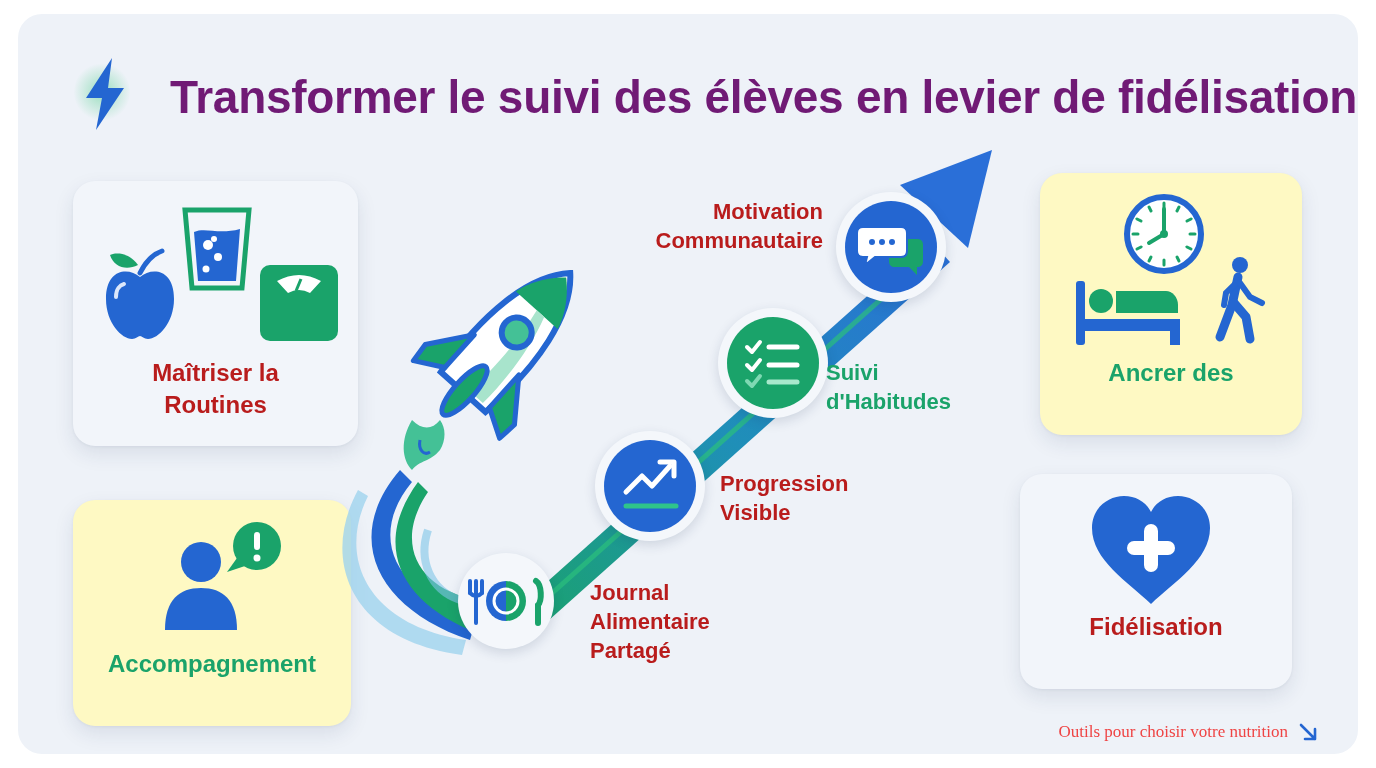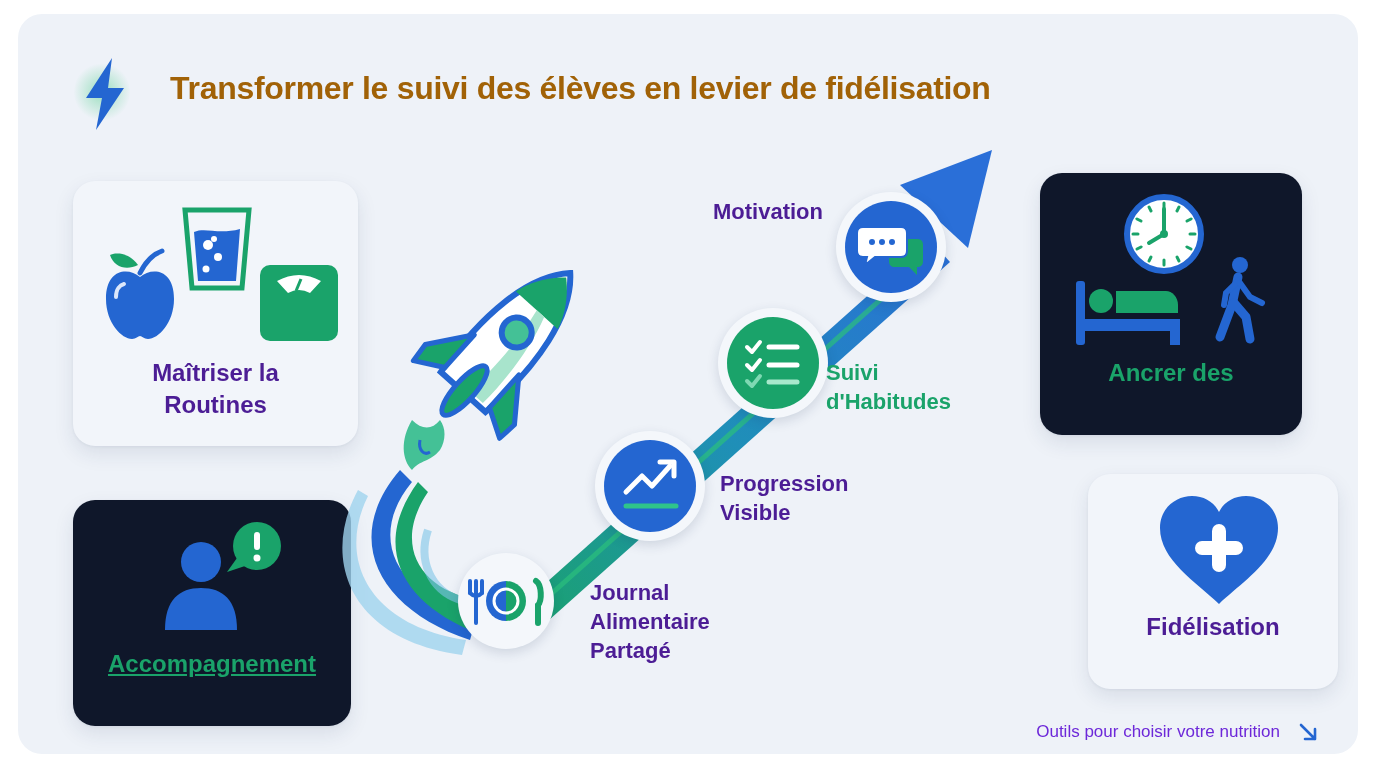--- a/index.html
+++ b/index.html
@@ -6,33 +6,33 @@
   body {
     width:1376px; height:768px; background:#ffffff; position:relative; overflow:hidden;
     font-family:"Liberation Sans", "DejaVu Sans", sans-serif;
   }
   .frame {
     position:absolute; left:18px; top:14px; width:1340px; height:740px;
     background:#eef2f8; border-radius:24px;
   }
   .bolt-glow { position:absolute; left:0; top:10px; width:56px; height:60px; border-radius:50%;
     background:radial-gradient(circle, rgba(52,199,120,0.45) 0%, rgba(52,199,120,0) 70%); }
-  .title { position:absolute; left:170px; top:70px; font-size:32px; font-weight:700; color:#a16207; letter-spacing:-0.3px; white-space:nowrap; }
+  .title { position:absolute; left:170px; top:70px; font-size:46px; font-weight:700; color:#701a75; letter-spacing:-0.3px; white-space:nowrap; }
 
   .card { position:absolute; border-radius:22px; box-shadow:0 8px 20px rgba(30,50,90,0.10), 0 1px 3px rgba(30,50,90,0.06); }
   .card.white { background:#f2f5fa; }
-  .card.mint { background:#0f172a; }
+  .card.mint { background:#fef9c3; }
   .card-label { position:absolute; left:0; right:0; text-align:center; font-size:24px; font-weight:700; line-height:32px; }
-  .blue-text { color:#4c1d95; }
+  .blue-text { color:#b91c1c; }
   .green-text { color:#1aa36a; }
 
   .step-label { position:absolute; font-size:22px; font-weight:700; line-height:29px; white-space:nowrap; }
   .node { position:absolute; border-radius:50%; background:#f4f7fb; box-shadow:0 4px 12px rgba(30,50,90,0.15); }
   .node-inner { position:absolute; left:9px; top:9px; right:9px; bottom:9px; border-radius:50%; }
-  .footer { position:absolute; right:58px; top:722px; font-size:17px; color:#6d28d9; display:flex; align-items:center; gap:18px; }
+  .footer { position:absolute; right:58px; top:722px; font-size:17px; color:#ef4444; display:flex; align-items:center; gap:10px;font-family:Liberation Serif, serif; }
   svg { display:block; }
 </style>
 </head>
 <body>
 
 <div class="frame"></div>
 
 <div style="position:absolute;left:74px;top:52px;width:60px;height:84px;">
   <div class="bolt-glow"></div>
   <svg width="60" height="84" viewBox="0 0 60 84" style="position:absolute;left:0;top:0;">
@@ -71,21 +71,21 @@
   <svg width="80" height="96" viewBox="0 0 80 96" style="position:absolute;left:88px;top:40px;">
     <circle cx="40" cy="22" r="20" fill="#2466d1"></circle>
     <path d="M4 90 C4 60 18 48 40 48 C62 48 76 60 76 90 Z" fill="#2466d1"></path>
   </svg>
   <svg width="56" height="52" viewBox="0 0 56 52" style="position:absolute;left:154px;top:22px;">
     <circle cx="30" cy="24" r="24" fill="#1aa36a"></circle>
     <path d="M10 36 L0 50 L18 44 Z" fill="#1aa36a"></path>
     <rect x="27" y="10" width="6" height="18" rx="3" fill="#ffffff"></rect>
     <circle cx="30" cy="36" r="3.5" fill="#ffffff"></circle>
   </svg>
-  <div class="card-label green-text" style="top:148px;text-decoration:underline;">
+  <div class="card-label green-text" style="top:148px;">
     <div>Accompagnement</div>
   </div>
 </div>
 
 <div class="card mint" style="left:1040px;top:173px;width:262px;height:262px;">
   <svg width="82" height="82" viewBox="0 0 82 82" style="position:absolute;left:83px;top:20px;">
     <circle cx="41" cy="41" r="37" fill="#ffffff" stroke="#2466d1" stroke-width="6"></circle>
     <g stroke="#1aa36a" stroke-width="3" stroke-linecap="round">
       <line x1="41" y1="10" x2="41" y2="15"></line>
         <line x1="41" y1="67" x2="41" y2="72"></line>
@@ -116,21 +116,21 @@
     <path d="M26 22 L20 50 L8 82" stroke="#2466d1" stroke-width="9" fill="none" stroke-linecap="round" stroke-linejoin="round"></path>
     <path d="M22 48 L34 62 L38 84" stroke="#2466d1" stroke-width="9" fill="none" stroke-linecap="round" stroke-linejoin="round"></path>
     <path d="M26 26 L14 38 L12 50" stroke="#2466d1" stroke-width="6" fill="none" stroke-linecap="round"></path>
     <path d="M28 28 L38 42 L50 48" stroke="#2466d1" stroke-width="6" fill="none" stroke-linecap="round"></path>
   </svg>
   <div class="card-label green-text" style="top:184px;">
     <div>Ancrer des</div>
   </div>
 </div>
 
-<div class="card white" style="left:1088px;top:474px;width:250px;height:215px;">
+<div class="card white" style="left:1020px;top:474px;width:272px;height:215px;">
   <svg width="126" height="112" viewBox="0 0 126 112" style="position:absolute;left:68px;top:20px;">
     <path d="M63 110 C40 88 4 66 4 34 C4 14 20 2 36 2 C48 2 58 8 63 18 C68 8 78 2 90 2 C106 2 122 14 122 34 C122 66 86 88 63 110 Z" fill="#2466d1"></path>
     <rect x="56" y="30" width="14" height="48" rx="7" fill="#ffffff"></rect>
     <rect x="39" y="47" width="48" height="14" rx="7" fill="#ffffff"></rect>
   </svg>
   <div class="card-label blue-text" style="top:137px;">
     <div>Fidélisation</div>
   </div>
 </div>
 
@@ -225,20 +225,21 @@
 <div class="step-label blue-text" style="left:720px;top:469px;">
   <div>Progression</div>
   <div>Visible</div>
 </div>
 <div class="step-label green-text" style="left:826px;top:358px;">
   <div>Suivi</div>
   <div>d'Habitudes</div>
 </div>
 <div class="step-label blue-text" style="right:553px;top:197px;text-align:right;">
   <div>Motivation</div>
+  <div>Communautaire</div>
 </div>
 
 <div class="footer">
   <span>Outils pour choisir votre nutrition</span>
   <svg width="20" height="20" viewBox="0 0 20 20">
     <path d="M3 3 L17 17 M17 7 L17 17 L7 17" stroke="#2466d1" stroke-width="2.6" fill="none" stroke-linecap="round" stroke-linejoin="round"></path>
   </svg>
 </div>
 
 </body></html>

